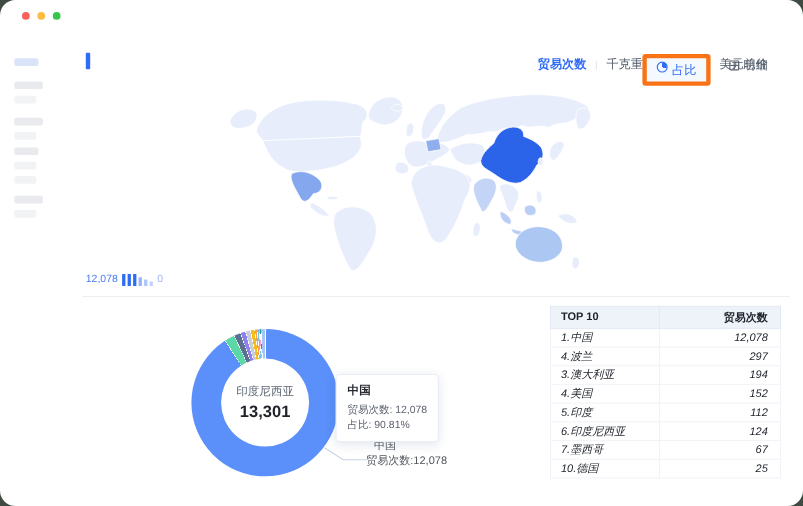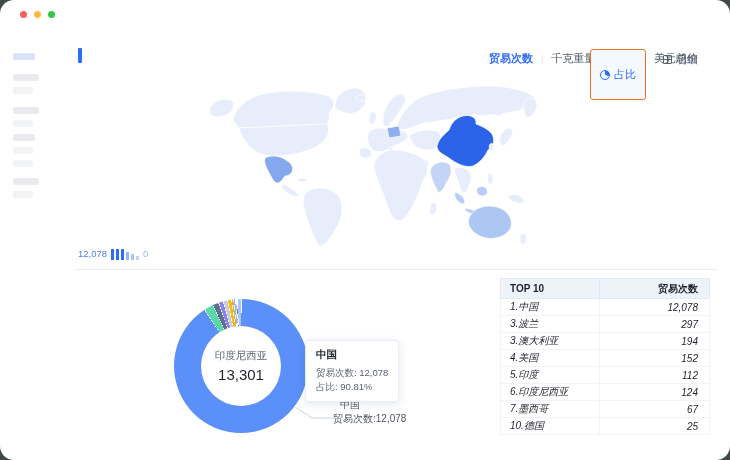--- a/index.html
+++ b/index.html
@@ -13,22 +13,22 @@
   .dot{position:absolute;top:11px;width:7px;height:7px;border-radius:50%;}
   
   .sbar{position:absolute;left:13px;height:7px;border-radius:2px;}
   
   .title-mark{position:absolute;left:78px;top:48px;width:4px;height:15px;border-radius:1px;background:#2e6bf6;}
   .page-title{position:absolute;left:89px;top:45px;font-size:16px;font-weight:700;color:#1d2129;letter-spacing:1px;}
   .tabs{position:absolute;right:24px;top:51px;display:flex;align-items:center;font-size:11px;color:#4e5969;}
   .tab{cursor:pointer;padding:0 8px;white-space:nowrap;}
   .tab.active{color:#2e6bf6;font-weight:700;}
   .tab-sep{color:#dcdfe6;font-size:9px;}
-  .btn-ratio{display:flex;align-items:center;gap:4px;margin-left:10px;padding:17px 9px;
-    border:1px solid #f97316;border-radius:3px;background:#f4f8ff;color:#2e6bf6;font-size:11px;cursor:pointer;}
+  .btn-ratio{display:flex;gap:4px;margin-left:10px;padding:3px 9px;
+    border:4px solid #f97316;border-radius:3px;background:#f4f8ff;color:#2e6bf6;font-size:11px;cursor:pointer;}
   .pie-ico{width:10px;height:10px;border-radius:50%;border:1.4px solid #2e6bf6;box-sizing:border-box;
     background:conic-gradient(from 0deg,#2e6bf6 0 30%,transparent 0);}
   .btn-detail{display:flex;align-items:center;gap:4px;margin-left:12px;color:#4e5969;font-size:11px;cursor:pointer;}
   .grid-ico{width:9px;height:9px;box-sizing:border-box;border:1.2px solid #5a626c;border-radius:1px;
     background:
       linear-gradient(#5a626c,#5a626c) 50% 0/1px 100% no-repeat,
       linear-gradient(#5a626c,#5a626c) 0 3px/100% 1px no-repeat;}
   
   .map-svg{position:absolute;left:185px;top:84px;width:360px;height:170px;}
   .map-svg path,.map-svg ellipse{stroke:#ffffff;stroke-width:0.7;stroke-linejoin:round;}
@@ -36,21 +36,21 @@
   .legend-num{font-size:9.5px;color:#4a7df2;line-height:12px;}
   .legend-min{color:#9db8f5;}
   .lbars{display:flex;align-items:flex-end;gap:2px;height:12px;}
   .lbar{width:3px;background:#3d6ef7;border-radius:0.5px;}
   .divider{position:absolute;left:75px;right:12px;top:269px;height:1px;background:#ededf0;}
   
   .donut{position:absolute;left:174px;top:299px;width:134px;height:134px;border-radius:50%;}
   .donut-hole{position:absolute;left:50%;top:50%;width:80px;height:80px;margin:-40px 0 0 -40px;border-radius:50%;
     background:#fff;display:flex;flex-direction:column;align-items:center;justify-content:center;gap:3px;}
   .donut-label{font-size:10.5px;color:#5f6775;}
-  .donut-value{font-size:15px;font-weight:400;color:#1f2329;}
+  .donut-value{font-size:15px;font-weight:700;color:#1f2329;}
   .tooltip{position:absolute;left:305px;top:340px;background:#fff;border:1px solid #e9edf5;border-radius:4px;
     padding:7px 10px;box-shadow:0 2px 10px rgba(31,56,118,0.12);z-index:5;}
   .tooltip-title{font-size:10.5px;font-weight:700;color:#262a30;margin-bottom:4px;}
   .tooltip-line{font-size:9.5px;color:#5c636e;line-height:14px;white-space:nowrap;}
   .callout-line{position:absolute;left:292px;top:404px;width:44px;height:18px;}
   .callout-name{position:absolute;left:340px;top:398px;font-size:10px;color:#51565d;}
   .callout-value{position:absolute;left:333px;top:412px;font-size:10px;color:#51565d;white-space:nowrap;}
   
   .top10{position:absolute;left:500px;top:278px;width:210px;border-collapse:collapse;table-layout:fixed;
     font-size:10px;color:#1d2129;border:1px solid #ebeef5;}
@@ -178,21 +178,21 @@
         <th class="name">TOP 10</th>
         <th class="val">贸易次数</th>
       </tr>
     </thead>
     <tbody>
         <tr>
           <td class="name">1.中国</td>
           <td class="val">12,078</td>
         </tr>
         <tr>
-          <td class="name">3.波兰</td>
+          <td class="name">4.波兰</td>
           <td class="val">297</td>
         </tr>
         <tr>
           <td class="name">3.澳大利亚</td>
           <td class="val">194</td>
         </tr>
         <tr>
           <td class="name">4.美国</td>
           <td class="val">152</td>
         </tr>

